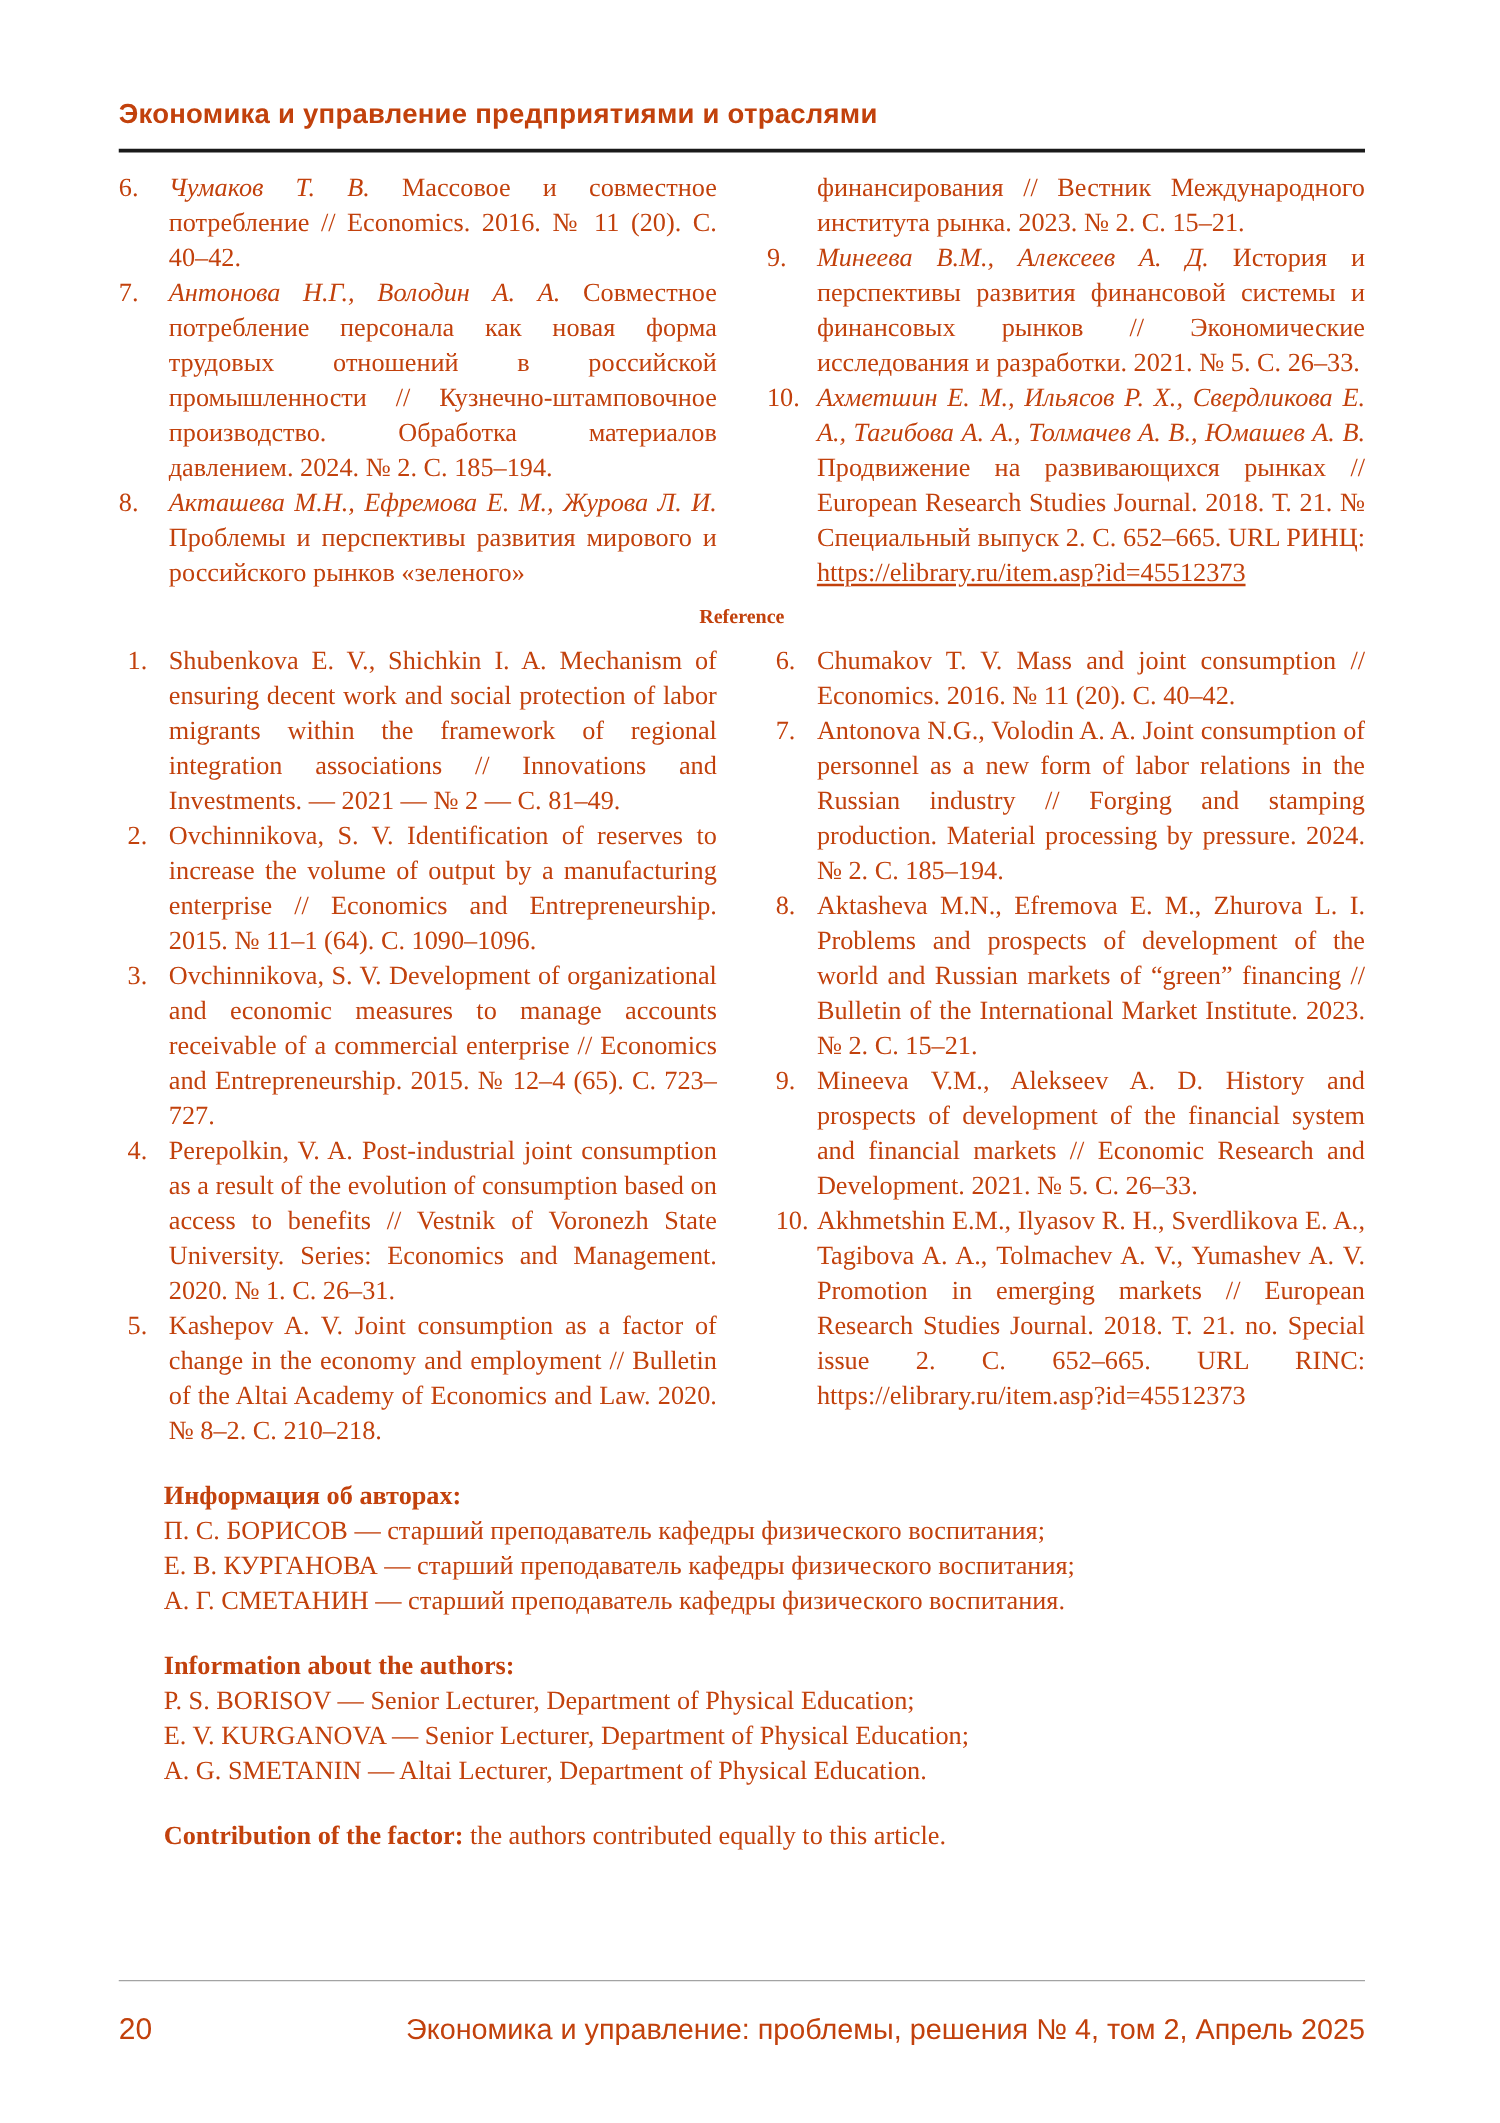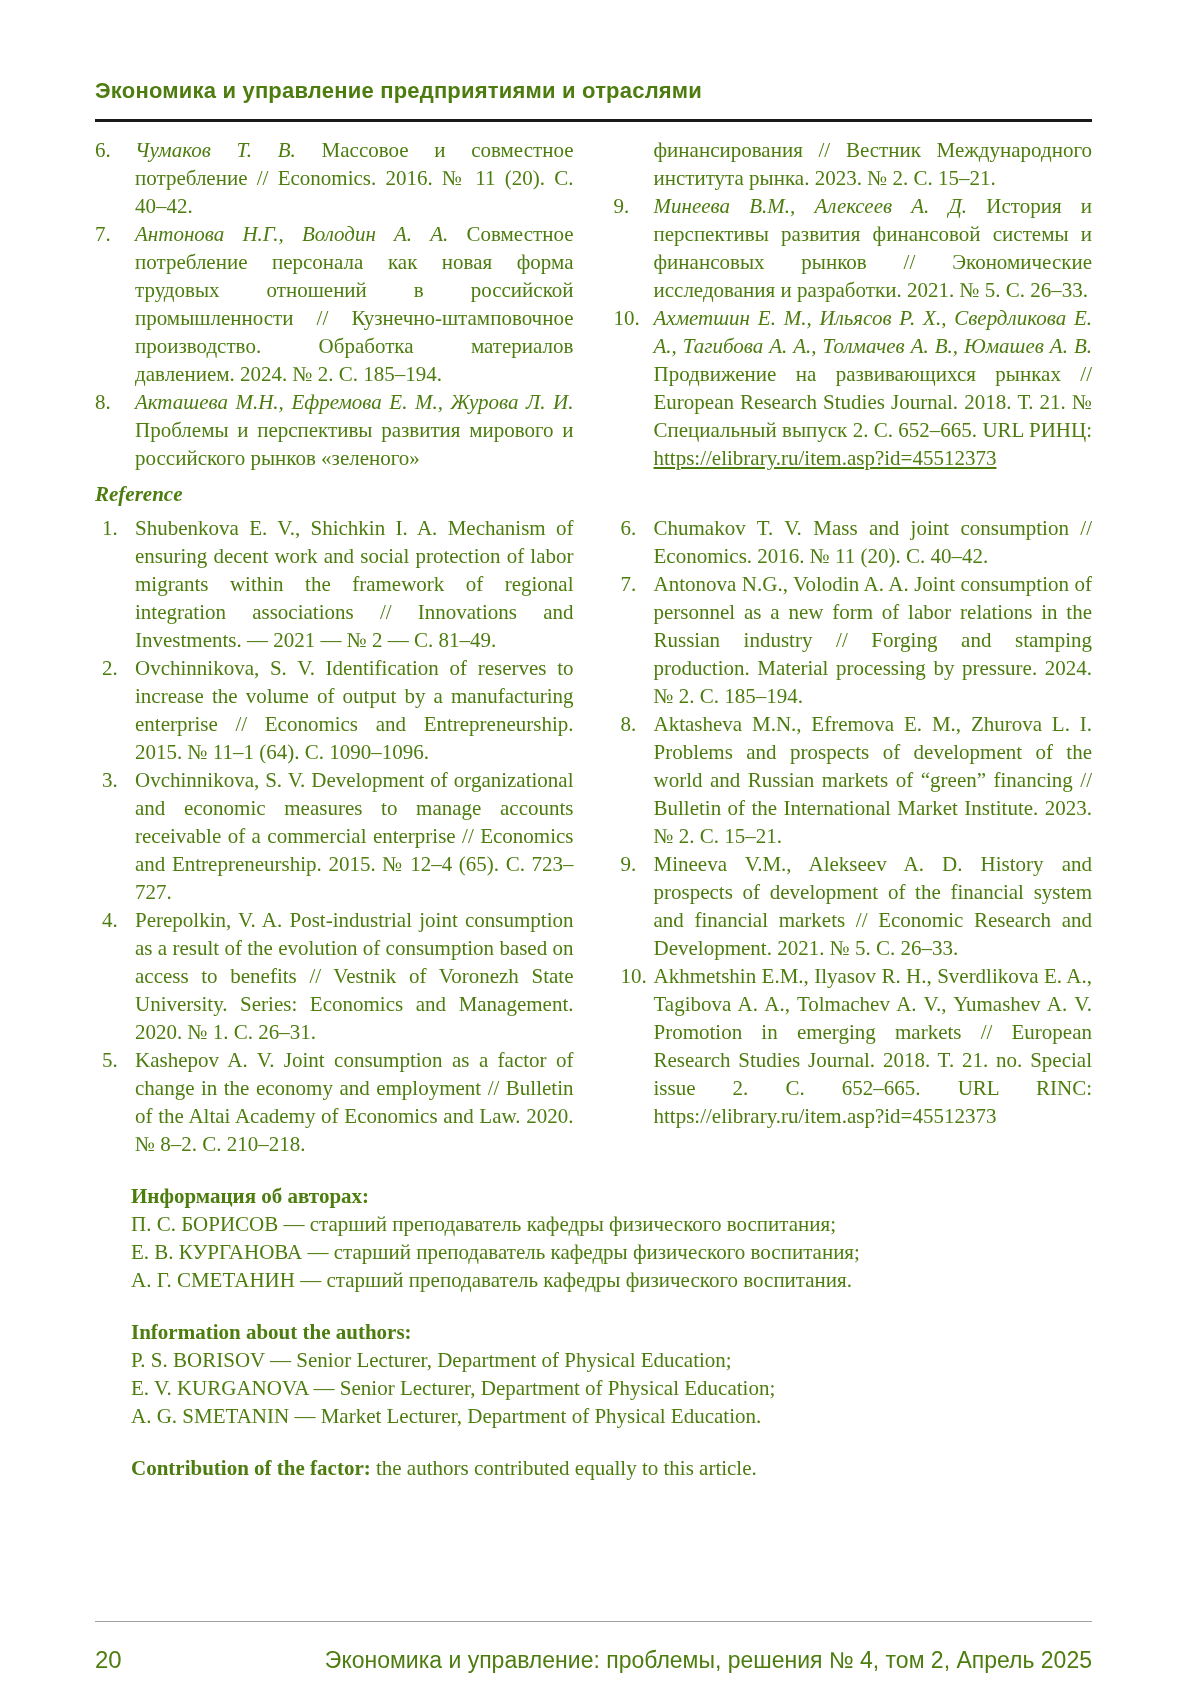--- a/index.html
+++ b/index.html
@@ -2,23 +2,23 @@
 <html lang="ru"><head>
 <meta charset="utf-8">
 <style>
   html, body { margin: 0; padding: 0; background: #ffffff; }
   .page {
     position: relative;
     width: 1200px;
     height: 1698px;
     margin: 0 auto;
     box-sizing: border-box;
-    padding: 78px 108px 24px 95px;
+    padding: 78px 108px 60px 95px;
     background: #ffffff;
-    color: #4d7c0f;
+    color: #c2410c;
     font-family: "Liberation Serif", serif;
     font-size: 21px;
     line-height: 28px;
     display: flex;
     flex-direction: column;
     overflow: hidden;
   }
   .page-header {
     font-family: "Liberation Sans", sans-serif;
     font-weight: bold;
@@ -36,23 +36,23 @@
     position: relative;
     padding-left: 40px;
     text-align: justify;
   }
   .ru .ref-num { position: absolute; left: 0; }
   .en .ref-num { position: absolute; left: 7px; }
   .ru .ref-authors { font-style: italic; }
   .ref-link { color: inherit; text-decoration: underline; cursor: pointer; }
   .ref-heading {
     margin: 8px 0 6px 0;
-    font-size: 21px;
+    font-size: 16px;
     font-weight: bold;
-    font-style: italic;
+    text-align: center;
   }
   .info-block { margin: 24px 0 0 36px; }
   .info-heading { font-weight: bold; }
   .contrib { margin: 24px 0 0 36px; text-align: justify; }
   .contrib b { font-weight: bold; }
   .page-footer {
     margin-top: auto;
     font-family: "Liberation Sans", sans-serif;
     border-top: 1px solid #a3a3a3;
     padding-top: 24px;
@@ -155,21 +155,21 @@
     <div class="info-heading">Информация об авторах:</div>
     <div class="info-line">П. С. БОРИСОВ — старший преподаватель кафедры физического воспитания;</div>
     <div class="info-line">Е. В. КУРГАНОВА — старший преподаватель кафедры физического воспитания;</div>
     <div class="info-line">А. Г. СМЕТАНИН — старший преподаватель кафедры физического воспитания.</div>
   </div>
 
   <div class="info-block">
     <div class="info-heading">Information about the authors:</div>
     <div class="info-line">P. S. BORISOV — Senior Lecturer, Department of Physical Education;</div>
     <div class="info-line">E. V. KURGANOVA — Senior Lecturer, Department of Physical Education;</div>
-    <div class="info-line">A. G. SMETANIN — Market Lecturer, Department of Physical Education.</div>
+    <div class="info-line">A. G. SMETANIN — Altai Lecturer, Department of Physical Education.</div>
   </div>
 
 
   <p class="contrib">
     <b>Contribution of the factor:</b>
     <span>the authors contributed equally to this article.</span>
   </p>
 
   <footer class="page-footer">
     <span class="page-num">20</span>

